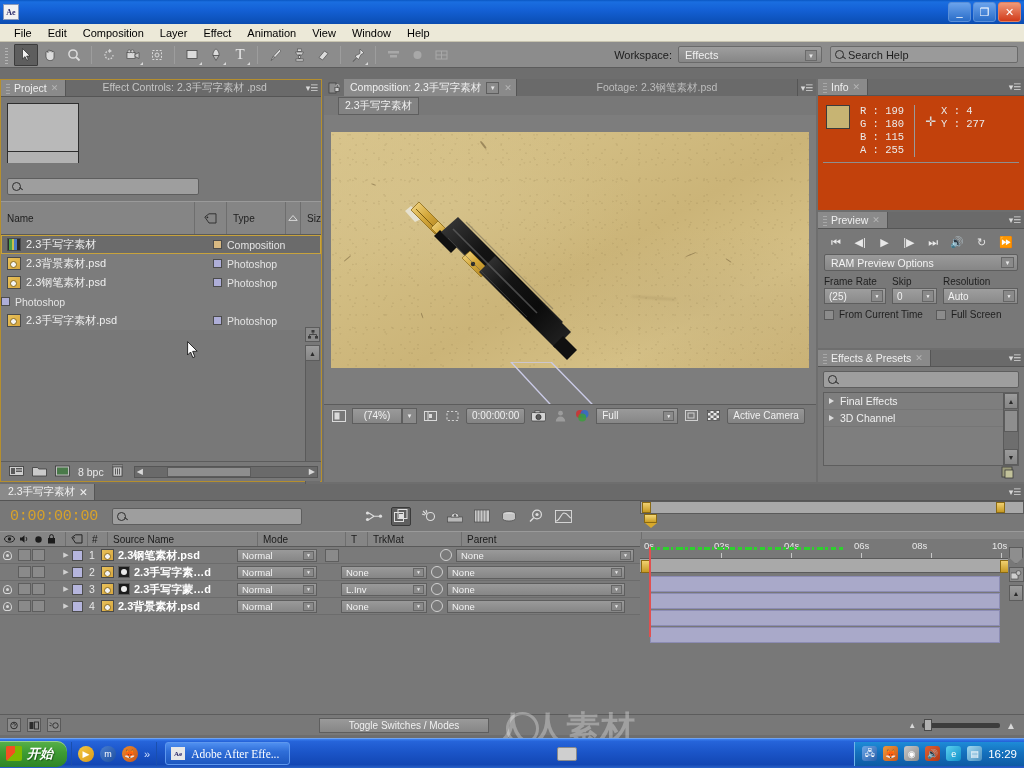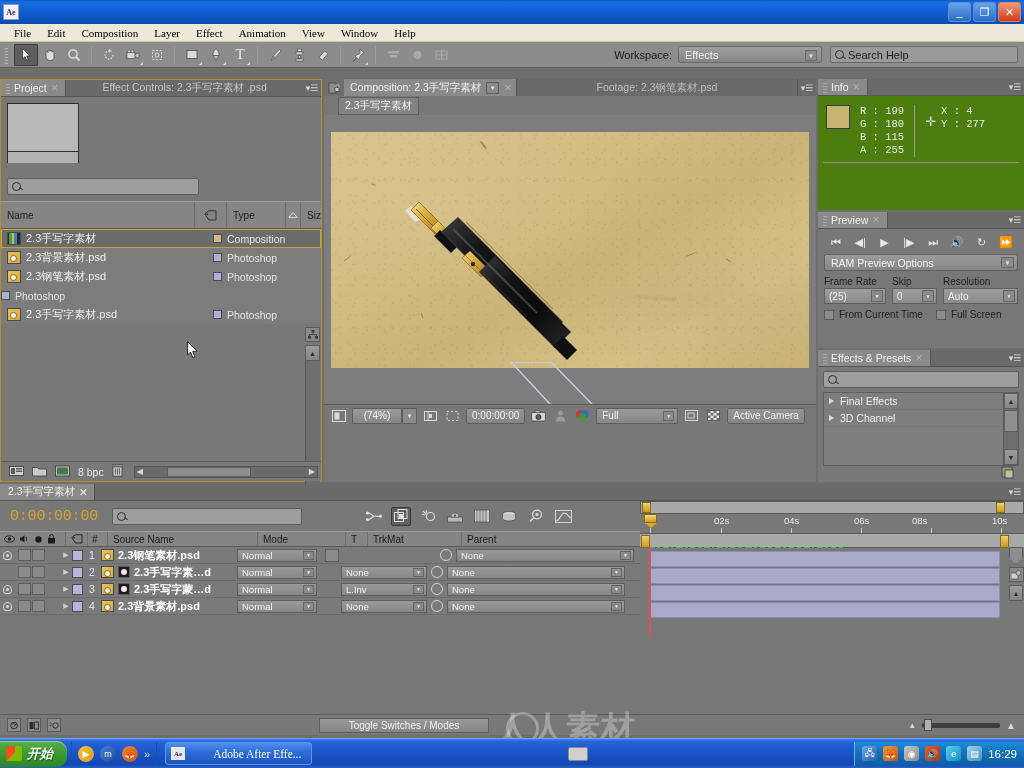--- a/index.html
+++ b/index.html
@@ -39,21 +39,21 @@
   .win-btn.close { background: linear-gradient(to bottom,#f09a7a,#d13b1a); border-color:#e08060; }
 
   
   .menubar {
     position: absolute; left: 0; top: 24px; width: 1024px; height: 18px;
     background: #ece9d8; display: flex; align-items: center; padding-left: 6px;
     border-bottom: 1px solid #c8c4b0;
   }
   .menu-item {
     font-size: 11px; color: #000; padding: 1px 8px;
-    font-family: Liberation Serif, serif;
+    font-family: Liberation Sans, sans-serif;
   }
 
   
   .toolbar {
     position: absolute; left: 0; top: 42px; width: 1024px; height: 26px;
     background: #8c8c8c;
     border-bottom: 1px solid #5c5c5c;
     display: flex; align-items: center;
   }
   .grip { width: 8px; height: 18px; margin: 0 3px;
@@ -114,21 +114,21 @@
                    border: 1px solid #b58f2e; }
   .proj-thumb-area { height: 74px; background: #787878; padding: 6px 0 0 6px; }
   .proj-thumb { width: 72px; height: 60px; background: #b9b9b9; border: 1px solid #2e2e2e; }
   .proj-thumb .band { margin-top: 47px; height: 12px; border-top: 1px solid #2e2e2e; background:#b2b2b2;}
   .proj-search-row { height: 30px; display: flex; align-items: center; padding: 0 6px; }
   .proj-search {
     width: 192px; height: 17px; background: #9e9e9e; border: 1px solid #5e5e5e;
     border-radius: 2px; display:flex; align-items:center; padding-left: 4px;
   }
   .col-header {
-    height: 28px; background: #858585; border-top: 1px solid #9a9a9a;
+    height: 34px; background: #858585; border-top: 1px solid #9a9a9a;
     border-bottom: 1px solid #5a5a5a; display: flex; align-items: center;
     font-size: 10px; color: #1e1e1e;
   }
   .col-header > div { border-right: 1px solid #6e6e6e; height: 100%;
                       display:flex; align-items:center; padding-left: 6px; }
   .items { background: #7c7c7c; }
   .proj-row { height: 19px; display: flex; align-items: center; font-size: 11px; color: #efefef; }
   .proj-row.selected { background: #6b6b6b; outline: 1px solid #c8a33c; outline-offset: -1px; }
   .proj-row .nm { width: 212px; display: flex; align-items: center; gap: 5px; padding-left: 6px; }
   .proj-row .ty { width: 74px; display:flex; align-items:center; gap:5px; font-size: 10.5px; color:#e4e4e4;}
@@ -198,21 +198,21 @@
                    border:1px solid #5e5e5e; font-size:10px; color:#f2f2f2;
                    display:flex;align-items:center;justify-content:center;}
   .res-sel { width: 82px; height:16px; background: linear-gradient(to bottom,#9a9a9a,#868686);
              border:1px solid #5e5e5e; display:flex;align-items:center; padding-left:5px;
              font-size:10px; color:#f2f2f2; position:relative;}
   .res-sel .arrow{position:absolute;right:3px;top:2px;width:11px;height:10px;background:#8a8a8a;
                   border:1px solid #666;display:flex;align-items:center;justify-content:center;font-size:5px;}
 
   
   #info-panel { left: 818px; top: 79px; width: 206px; height: 131px; }
-  .info-body { height: calc(100% - 17px); background: #4d7c0f; position: relative; padding: 9px 0 0 8px; }
+  .info-body { height: calc(100% - 17px); background: #c2410c; position: relative; padding: 9px 0 0 8px; }
   .info-swatch { width: 24px; height: 24px; background: #c7b473; border: 1px solid #3c3c3c; }
   .rgba { font-size: 10.5px; color: #eaeaea; line-height: 13px; font-family: "Liberation Mono", monospace; }
   .info-vsep { width:1px; background:#9a9a9a; }
   .info-hsep { position:absolute; left:5px; right:5px; top: 66px; height:1px; background:#8e8e8e; }
 
   #preview-panel { left: 818px; top: 212px; width: 206px; height: 136px; }
   .prev-body { height: calc(100% - 17px); background:#787878; padding: 5px 6px; }
   .prev-btns { display:flex; align-items:center; justify-content: space-between; padding: 2px 2px 5px; }
   .pbtn { color:#e8e8e8; font-size: 11px; width: 20px; text-align:center; }
   .ram-dd { width: 100%; height: 17px; background: linear-gradient(to bottom,#9a9a9a,#868686);
@@ -291,21 +291,21 @@
              display:flex;align-items:center;padding-left:4px;font-size:9.5px;color:#f2f2f2;position:relative;}
   .dd-cell .arrow{position:absolute;right:2px;top:1px;width:11px;height:9px;background:#8a8a8a;
                   border:1px solid #666;display:flex;align-items:center;justify-content:center;font-size:5px;color:#e8e8e8;}
   .pick { width: 12px; height: 12px; border: 1.3px solid #d0d0d0; border-radius: 50%; margin: 0 4px; flex:none;}
 
   
   .tl-graph { position:absolute; left: 640px; top: 0; width: 384px; }
   .workarea-bar { height: 13px; background: #a9a9a9; border:1px solid #5a5a5a; position:relative; }
   .wa-handle { position:absolute; top: 0px; width: 9px; height: 11px; background: linear-gradient(to bottom,#f0d070,#c79a24);
                border: 1px solid #8a6a14; }
-  .ruler { height: 19px; background:#787878; position:relative; }
+  .ruler { height: 19px; background:#787878; position:relative;margin-top:25px; }
   .ruler .lbl { position:absolute; top: 1px; font-size: 9.5px; color:#e8e8e8; }
   .ruler .tick { position:absolute; bottom: 0px; width:1px; height:5px; background:#c8c8c8; }
   .timebar { height: 15px; background:#a9a9a9; border-top:1px solid #5a5a5a; border-bottom:1px solid #5a5a5a; position:relative; }
   .cti { position:absolute; top: 13px; width: 13px; height: 13px; z-index: 5; }
   .cti-head { width: 13px; height: 9px; background: linear-gradient(to bottom,#f4d878,#cc9e24);
               border:1px solid #8a6a14; }
   .cti-point { width:0;height:0;margin-left:0.5px;border-left:6px solid transparent;border-right:6px solid transparent;
                border-top:5px solid #d7a82c;}
   .cti-line { position:absolute; top: 26px; width: 2px; background:#e05050; z-index: 4; }
   .bars-area { background: #787878; position:relative; }
@@ -358,21 +358,21 @@
   .qico { width: 16px; height: 16px; border-radius: 50%; display:flex;align-items:center;justify-content:center;
           font-size: 9px; color: #fff; }
   .task-btn {
     height: 23px; margin-left: 8px; padding: 0 10px 0 5px;
     background: linear-gradient(to bottom,#4f8ff0,#2f6ed8 40%,#1d57c0);
     border: 1px solid #5d97ee; border-radius: 3px;
     display:flex; align-items:center; gap: 6px;
   }
   .task-btn .ae { width:14px;height:13px;background:#e8e8e8;color:#2a2a6a;font-size:7px;font-weight:bold;
                   display:flex;align-items:center;justify-content:center;font-family:"Liberation Serif",serif;}
-  .task-btn .t { color:#fff; font-size: 11.5px; font-family:"Liberation Serif",serif;margin-left:22px; }
+  .task-btn .t { color:#fff; font-size: 11.5px; font-family:"Liberation Serif",serif; }
   .tray {
     margin-left: auto; height: 24px; display:flex; align-items:center; gap: 6px; padding: 0 7px;
     background: linear-gradient(to bottom,#1e8cd8,#1470bd 45%,#0e5ba4);
     border-left: 1px solid #6fb4ea;
   }
   .tray .ti { width: 15px; height: 15px; border-radius: 3px; display:flex;align-items:center;justify-content:center;
               font-size: 9px; color:#fff; }
   .clock { color: #fff; font-size: 11.5px; font-family: "Liberation Sans", sans-serif; }
   .ime { margin-left: auto; margin-right: 10px; width: 20px; height: 14px; background: #cfcfcf;
          border: 1px solid #8a8a8a; border-radius:2px; }

